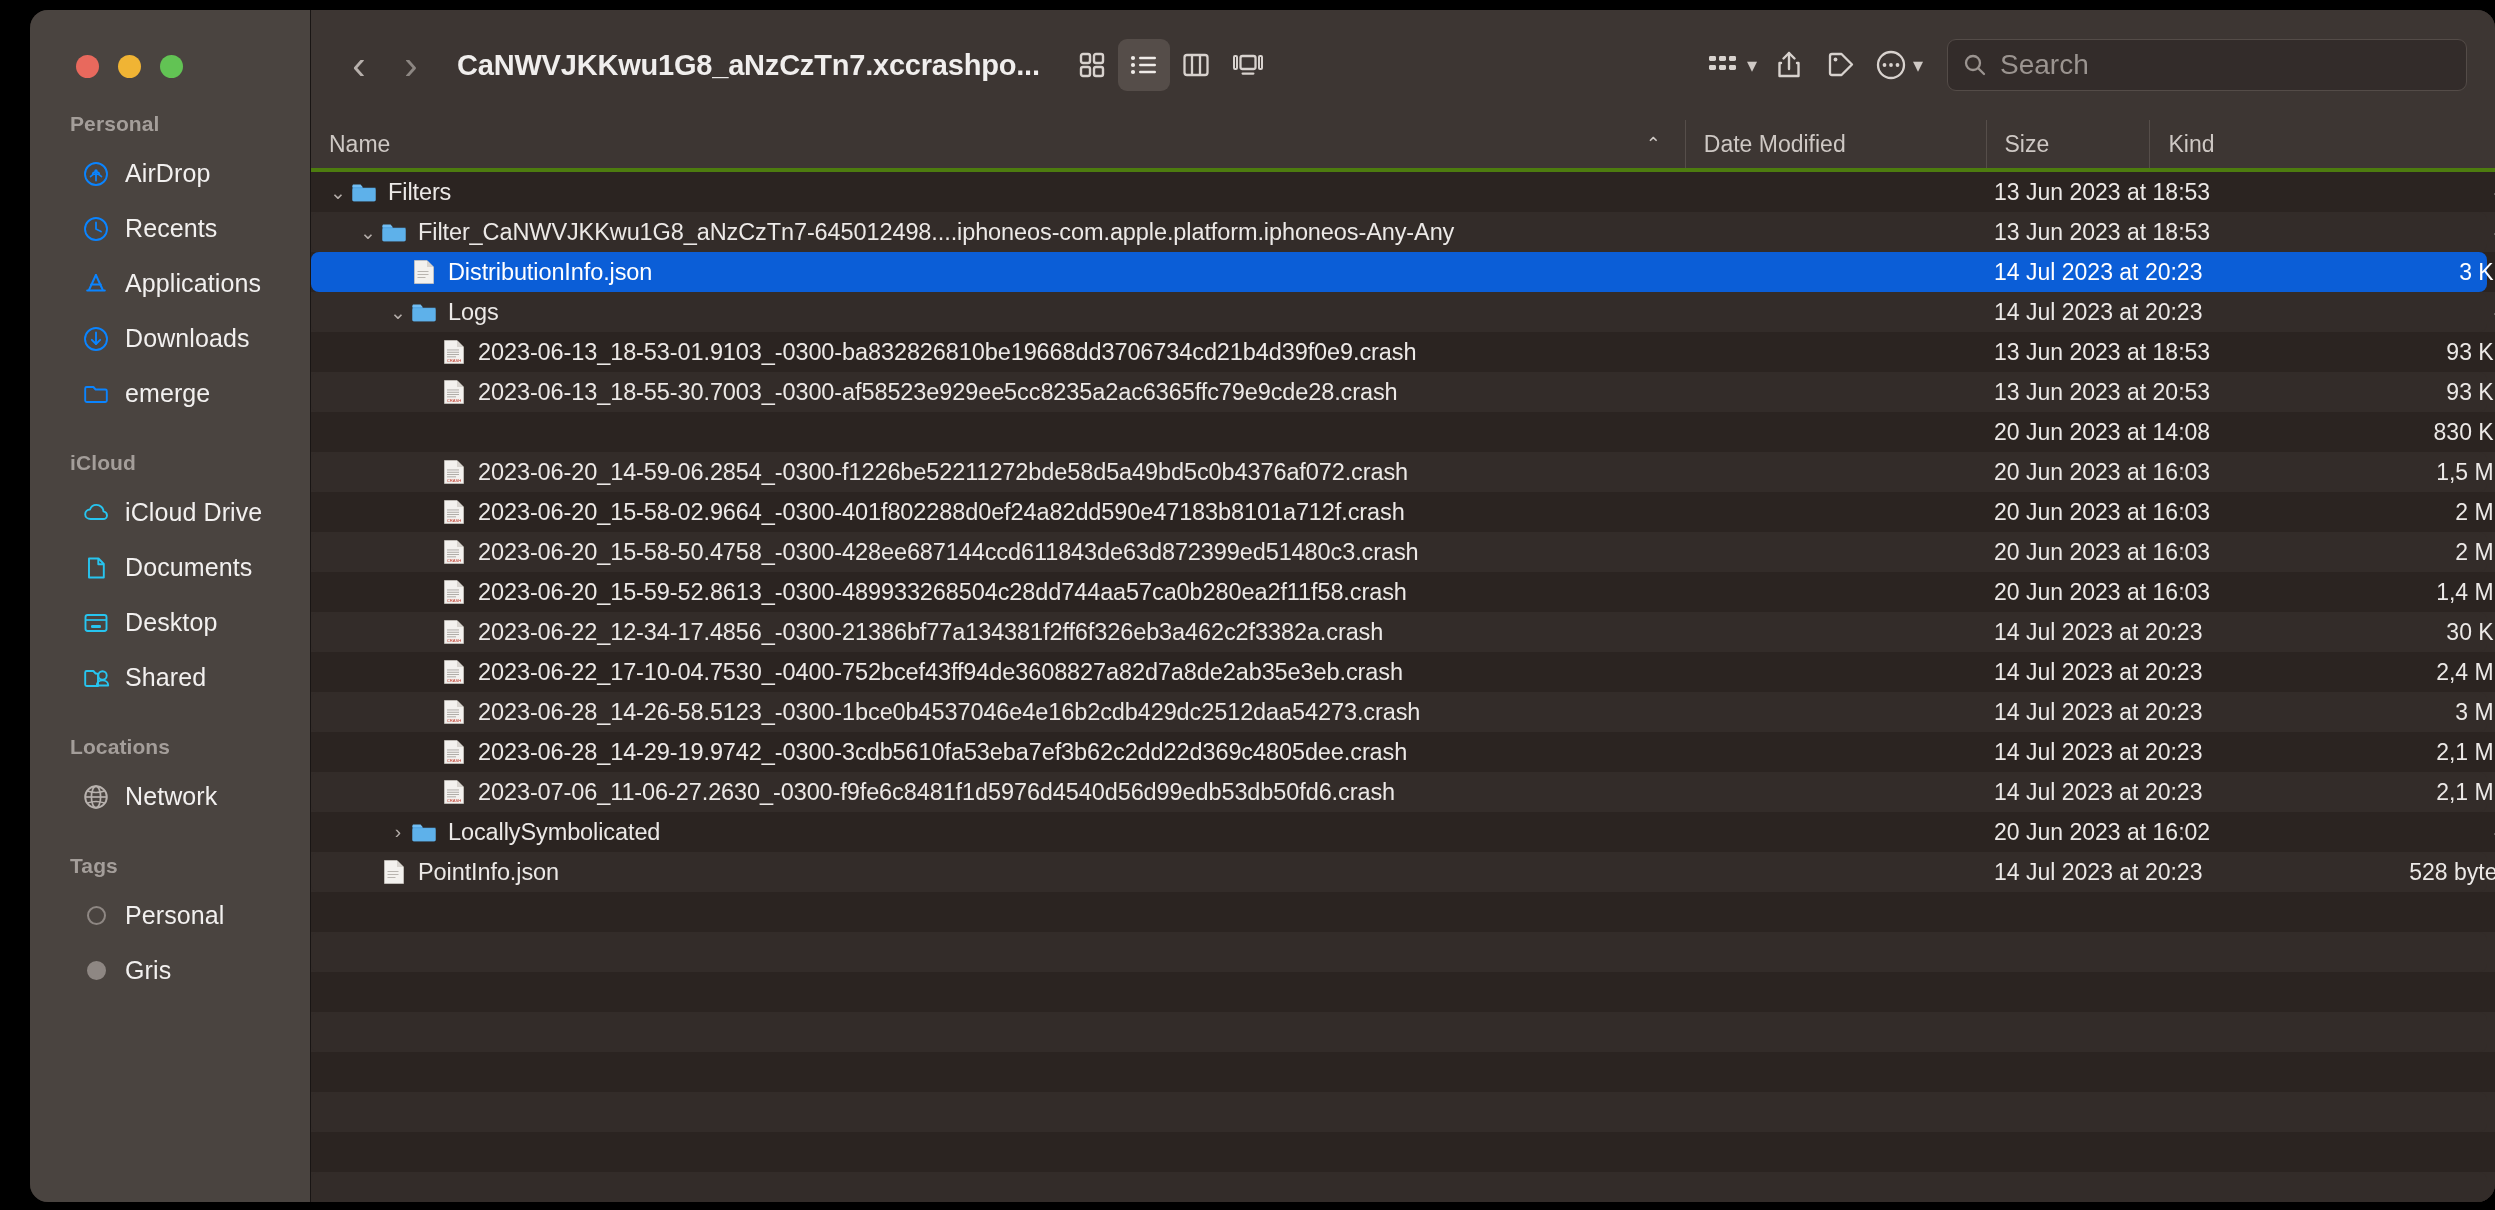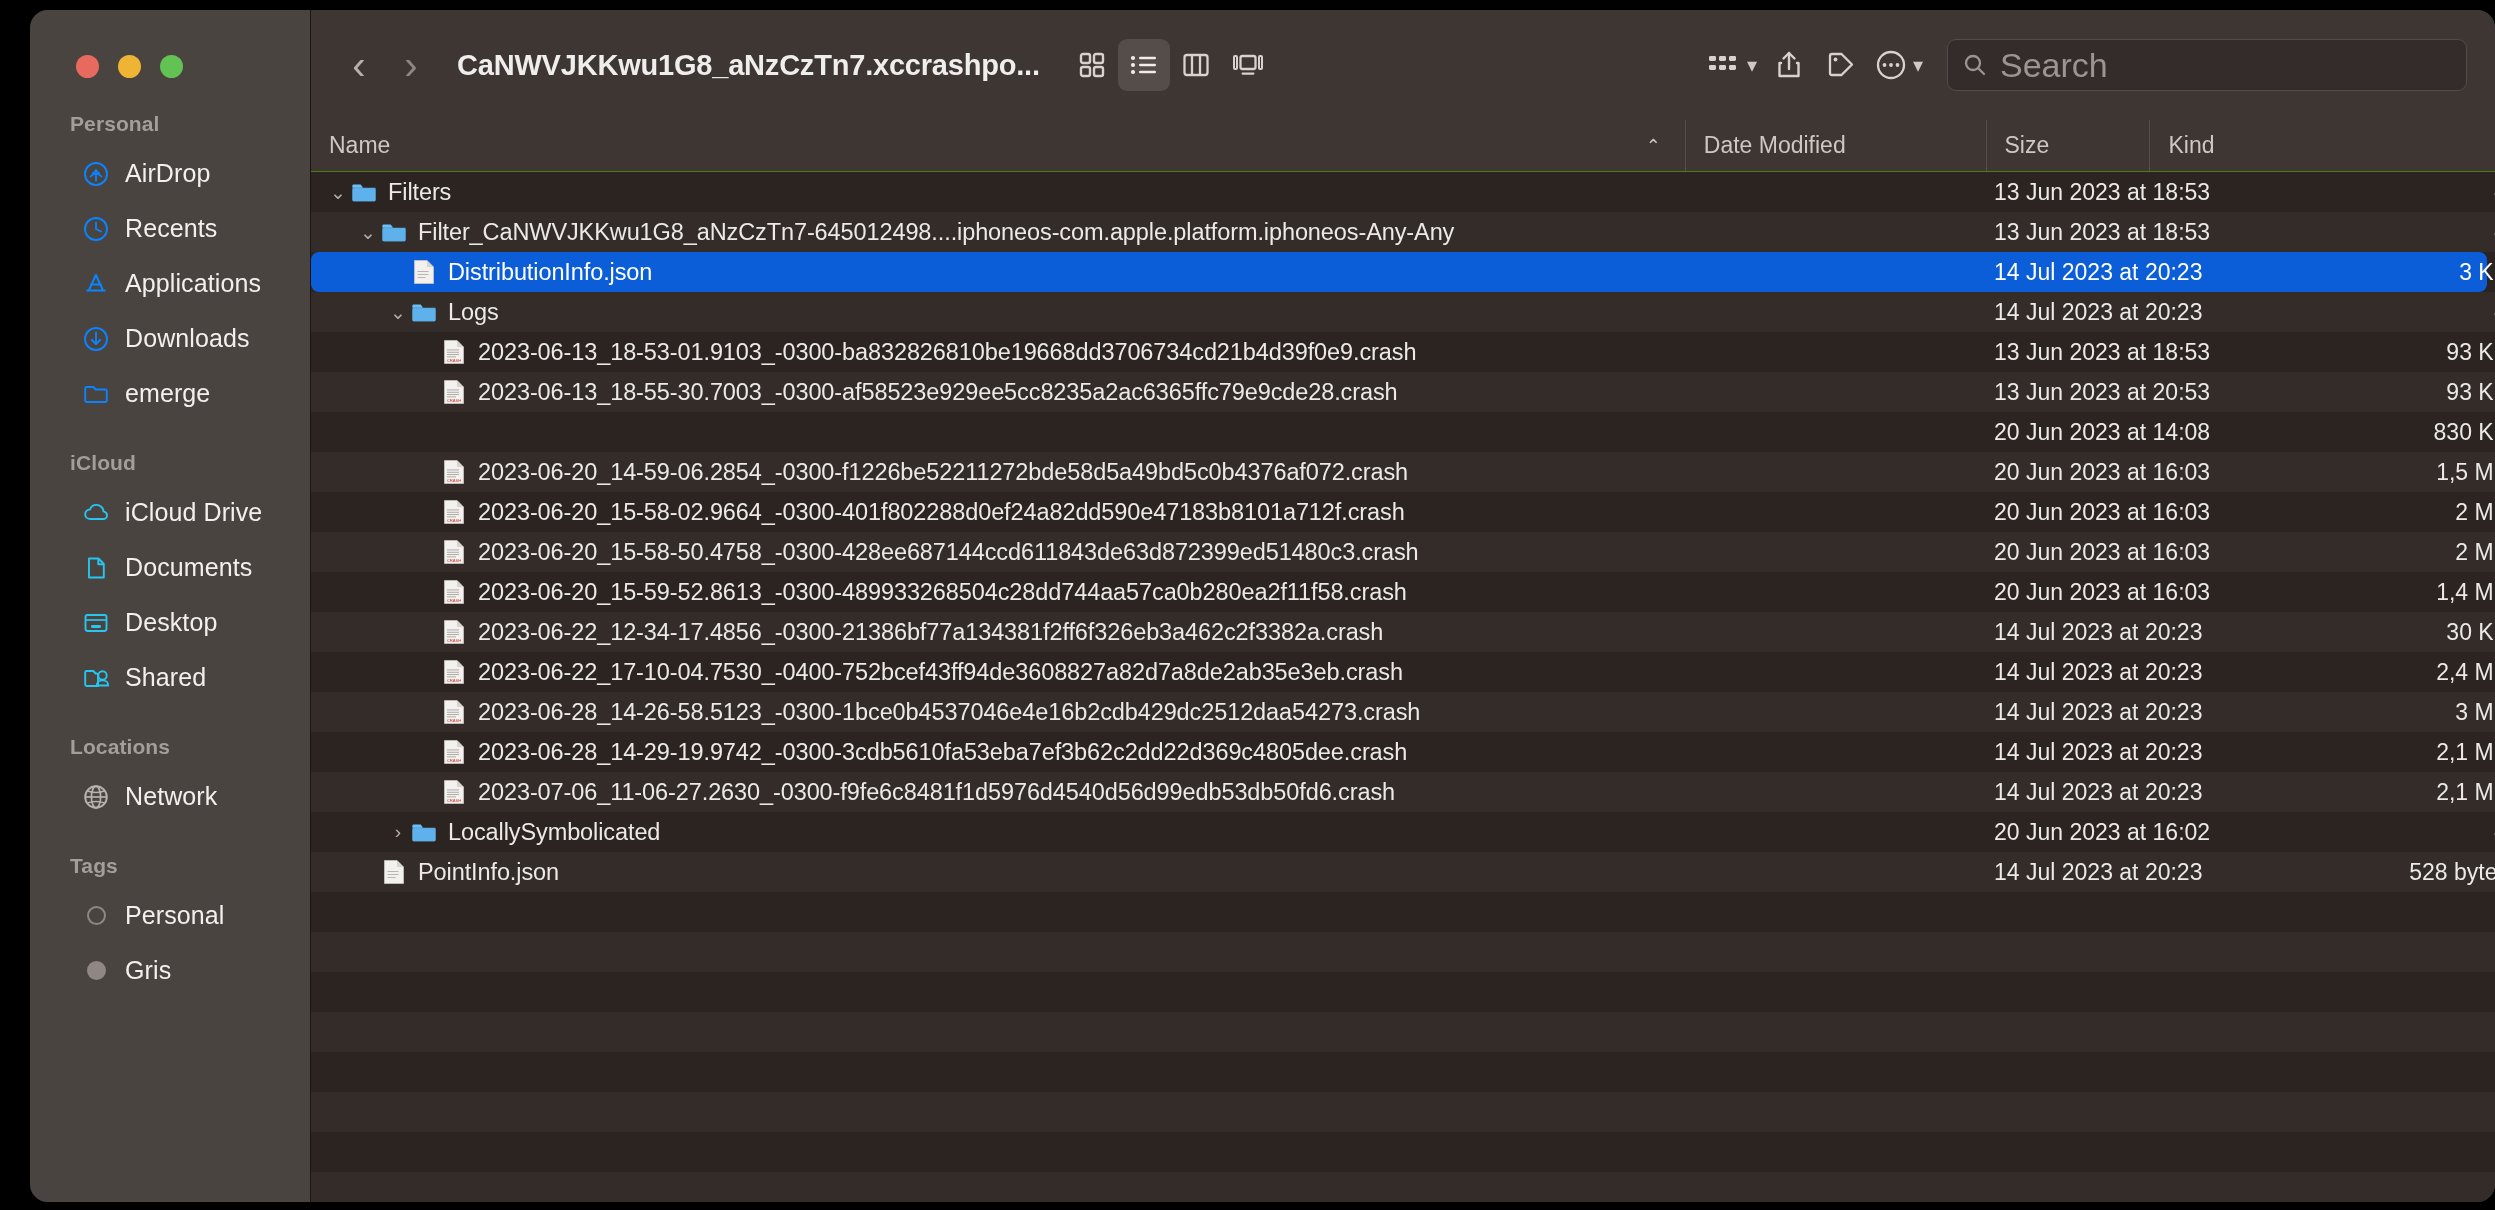--- a/index.html
+++ b/index.html
@@ -120,30 +120,30 @@
     background: #332c2a;
     border: 1px solid #544c48;
     border-radius: 9px;
     display: flex;
     align-items: center;
     padding: 0 14px;
     gap: 12px;
     margin-left: 18px;
     flex: 0 0 520px;
   }
-  #search .ph { color: #9b9490; font-size: 34px; }
+  #search .ph { color: #9b9490; font-size: 28px; }
 
   
   #colhead {
     height: 52px;
     flex: 0 0 52px;
     background: #3d3633;
     display: flex;
     align-items: center;
-    border-bottom: 1px solid #4d7c0f;
+    border-bottom: 4px solid #4d7c0f;
     position: relative;
     font-size: 23px;
     color: #cec8c4;
   }
   #colhead .ch {
     display: flex;
     align-items: center;
     height: 100%;
     padding-left: 18px;
     position: relative;

